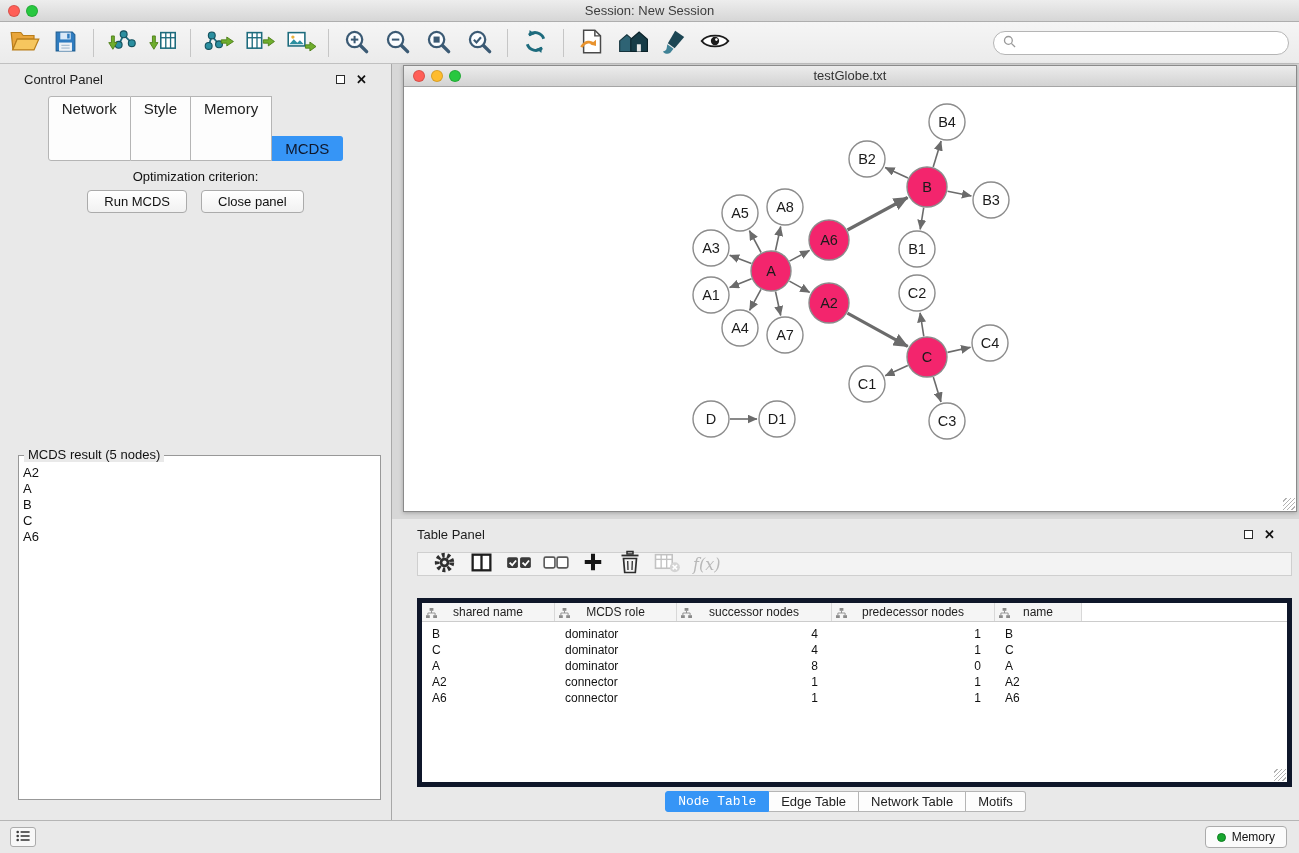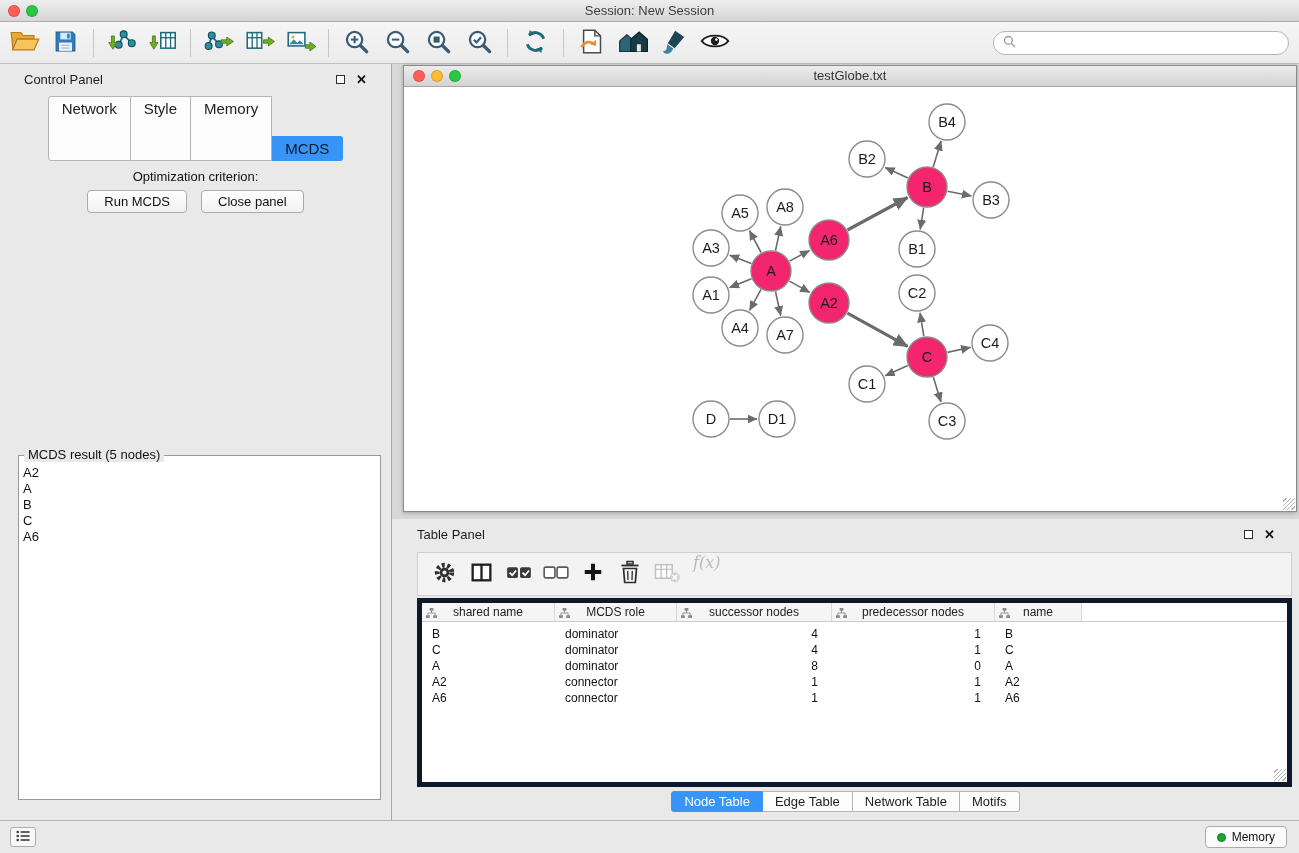--- a/index.html
+++ b/index.html
@@ -70,22 +70,22 @@
   .net-titlebar .red    { left:9px;  top:4px; }
   .net-titlebar .yellow { left:27px; top:4px; }
   .net-titlebar .green  { left:45px; top:4px; }
   .net-content { position:absolute; left:0; right:0; top:22px; bottom:0; background:#fff; overflow:hidden; }
   .resize-corner { position:absolute; right:1px; bottom:1px; width:12px; height:12px;
     background:repeating-linear-gradient(135deg, transparent 0 2px, #b3b3b3 2px 3px); }
 
   
   .table-panel { position:absolute; left:392px; right:0; top:519px; bottom:33px; background:#e9e9e9; }
   .tp-header { padding-left:25px; }
-  .tp-toolbar { position:absolute; top:33px; left:25px; right:7px; height:44px;
-    background:#f3f3f3; border:1px solid #cfcfcf; display:flex; padding:0 8px; }
+  .tp-toolbar { position:absolute; top:33px; left:25px; right:7px; height:24px;
+    background:#f3f3f3; border:1px solid #cfcfcf; display:flex; align-items:center; padding:0 8px; }
   .tp-icons { display:flex; align-items:center; }
   .tp-btn { width:37px; height:34px; display:flex; align-items:center; justify-content:center; cursor:default; }
   .fx { font-family:"DejaVu Serif", serif; font-style:italic; font-size:16px; color:#b8b8b8; margin-left:8px; }
 
   .tp-table { position:absolute; top:79px; left:25px; right:7px; bottom:33px;
     background:#fff; border:5px solid #0f172a; overflow:hidden; }
   .thead { display:flex; height:19px; border-bottom:1px solid #cccccc; }
   .th { position:relative; display:flex; align-items:center; justify-content:center;
     font-size:12px; color:#222; background:#f5f5f5; border-right:1px solid #d8d8d8; }
   .th-icon { position:absolute; left:4px; top:4px; }
@@ -94,21 +94,21 @@
   .td { font-size:12px; color:#111; line-height:16px; white-space:nowrap; }
   .td.txt { padding-left:10px; }
   .td.num { text-align:right; padding-right:14px; }
   .col0{width:133px}.col1{width:122px}.col2{width:155px}.col3{width:163px}.col4{width:87px}
 
   .tp-tabs { position:absolute; bottom:8px; left:0; right:0; display:flex; justify-content:center; }
   .tp-tab { font-size:13px; height:21px; line-height:19px; padding:0 12px; background:#fdfdfd;
     border:1px solid #b5b5b5; border-left:none; color:#222; cursor:default; }
   .tp-tab:first-child { border-left:1px solid #b5b5b5; border-radius:3px 0 0 3px; }
   .tp-tab:last-child { border-radius:0 3px 3px 0; }
-  .tp-tab.active { background:var(--accent-blue,#3695f6); border-color:var(--accent-blue,#3695f6); color:#fff; }
+  .tp-tab.active { background:var(--accent-blue,#3695f6); border-color:var(--accent-blue,#3695f6); color:#fff;font-family:Liberation Mono, monospace; }
 
   
   .statusbar { position:absolute; left:0; right:0; bottom:0; height:33px; background:#e9e9e9; border-top:1px solid #b5b5b5; }
   .status-left-btn { position:absolute; left:10px; top:6px; width:26px; height:20px;
     border:1px solid #ababab; border-radius:3px; background:#f8f8f8; display:flex; align-items:center; justify-content:center; }
   .memory-btn { position:absolute; right:12px; top:5px; height:22px; border:1px solid #ababab; border-radius:4px;
     background:#fbfbfb; display:flex; align-items:center; gap:6px; padding:0 11px; font-size:12px; color:#111; }
   .memory-dot { width:9px; height:9px; border-radius:50%; background:var(--memory-green,#17a62e); border:1px solid #0d7d20; }
 </style>
 </head>

